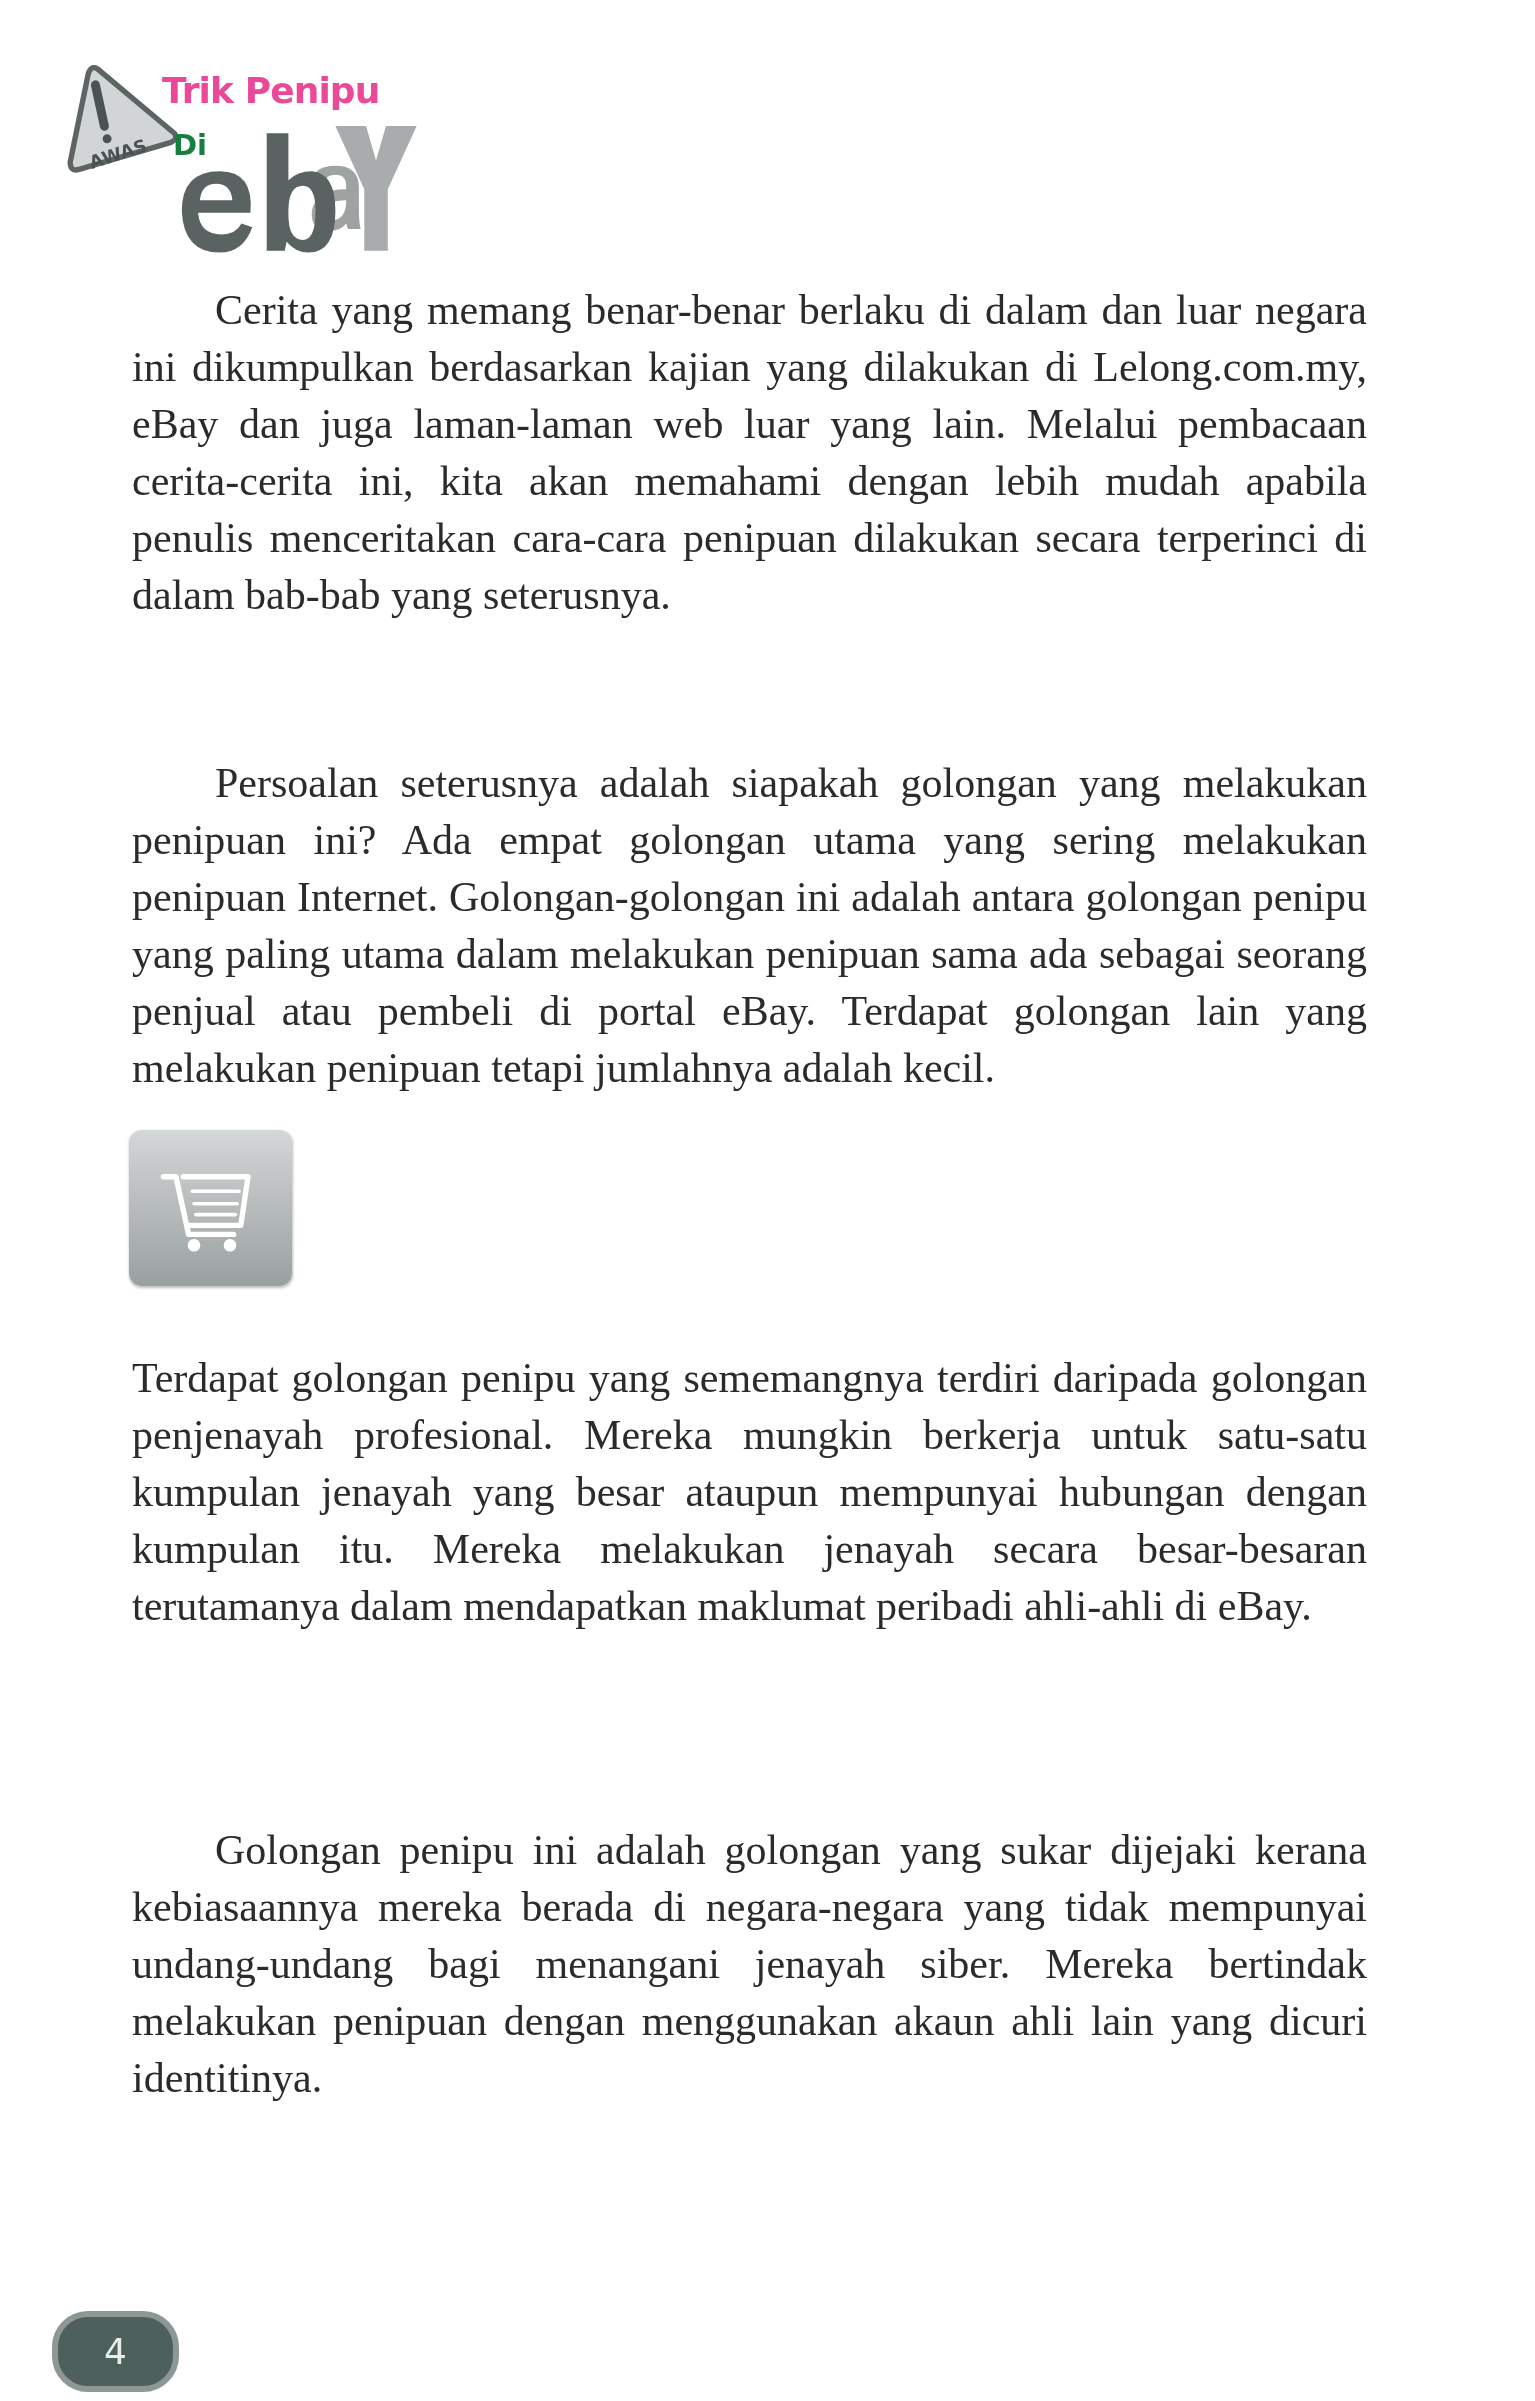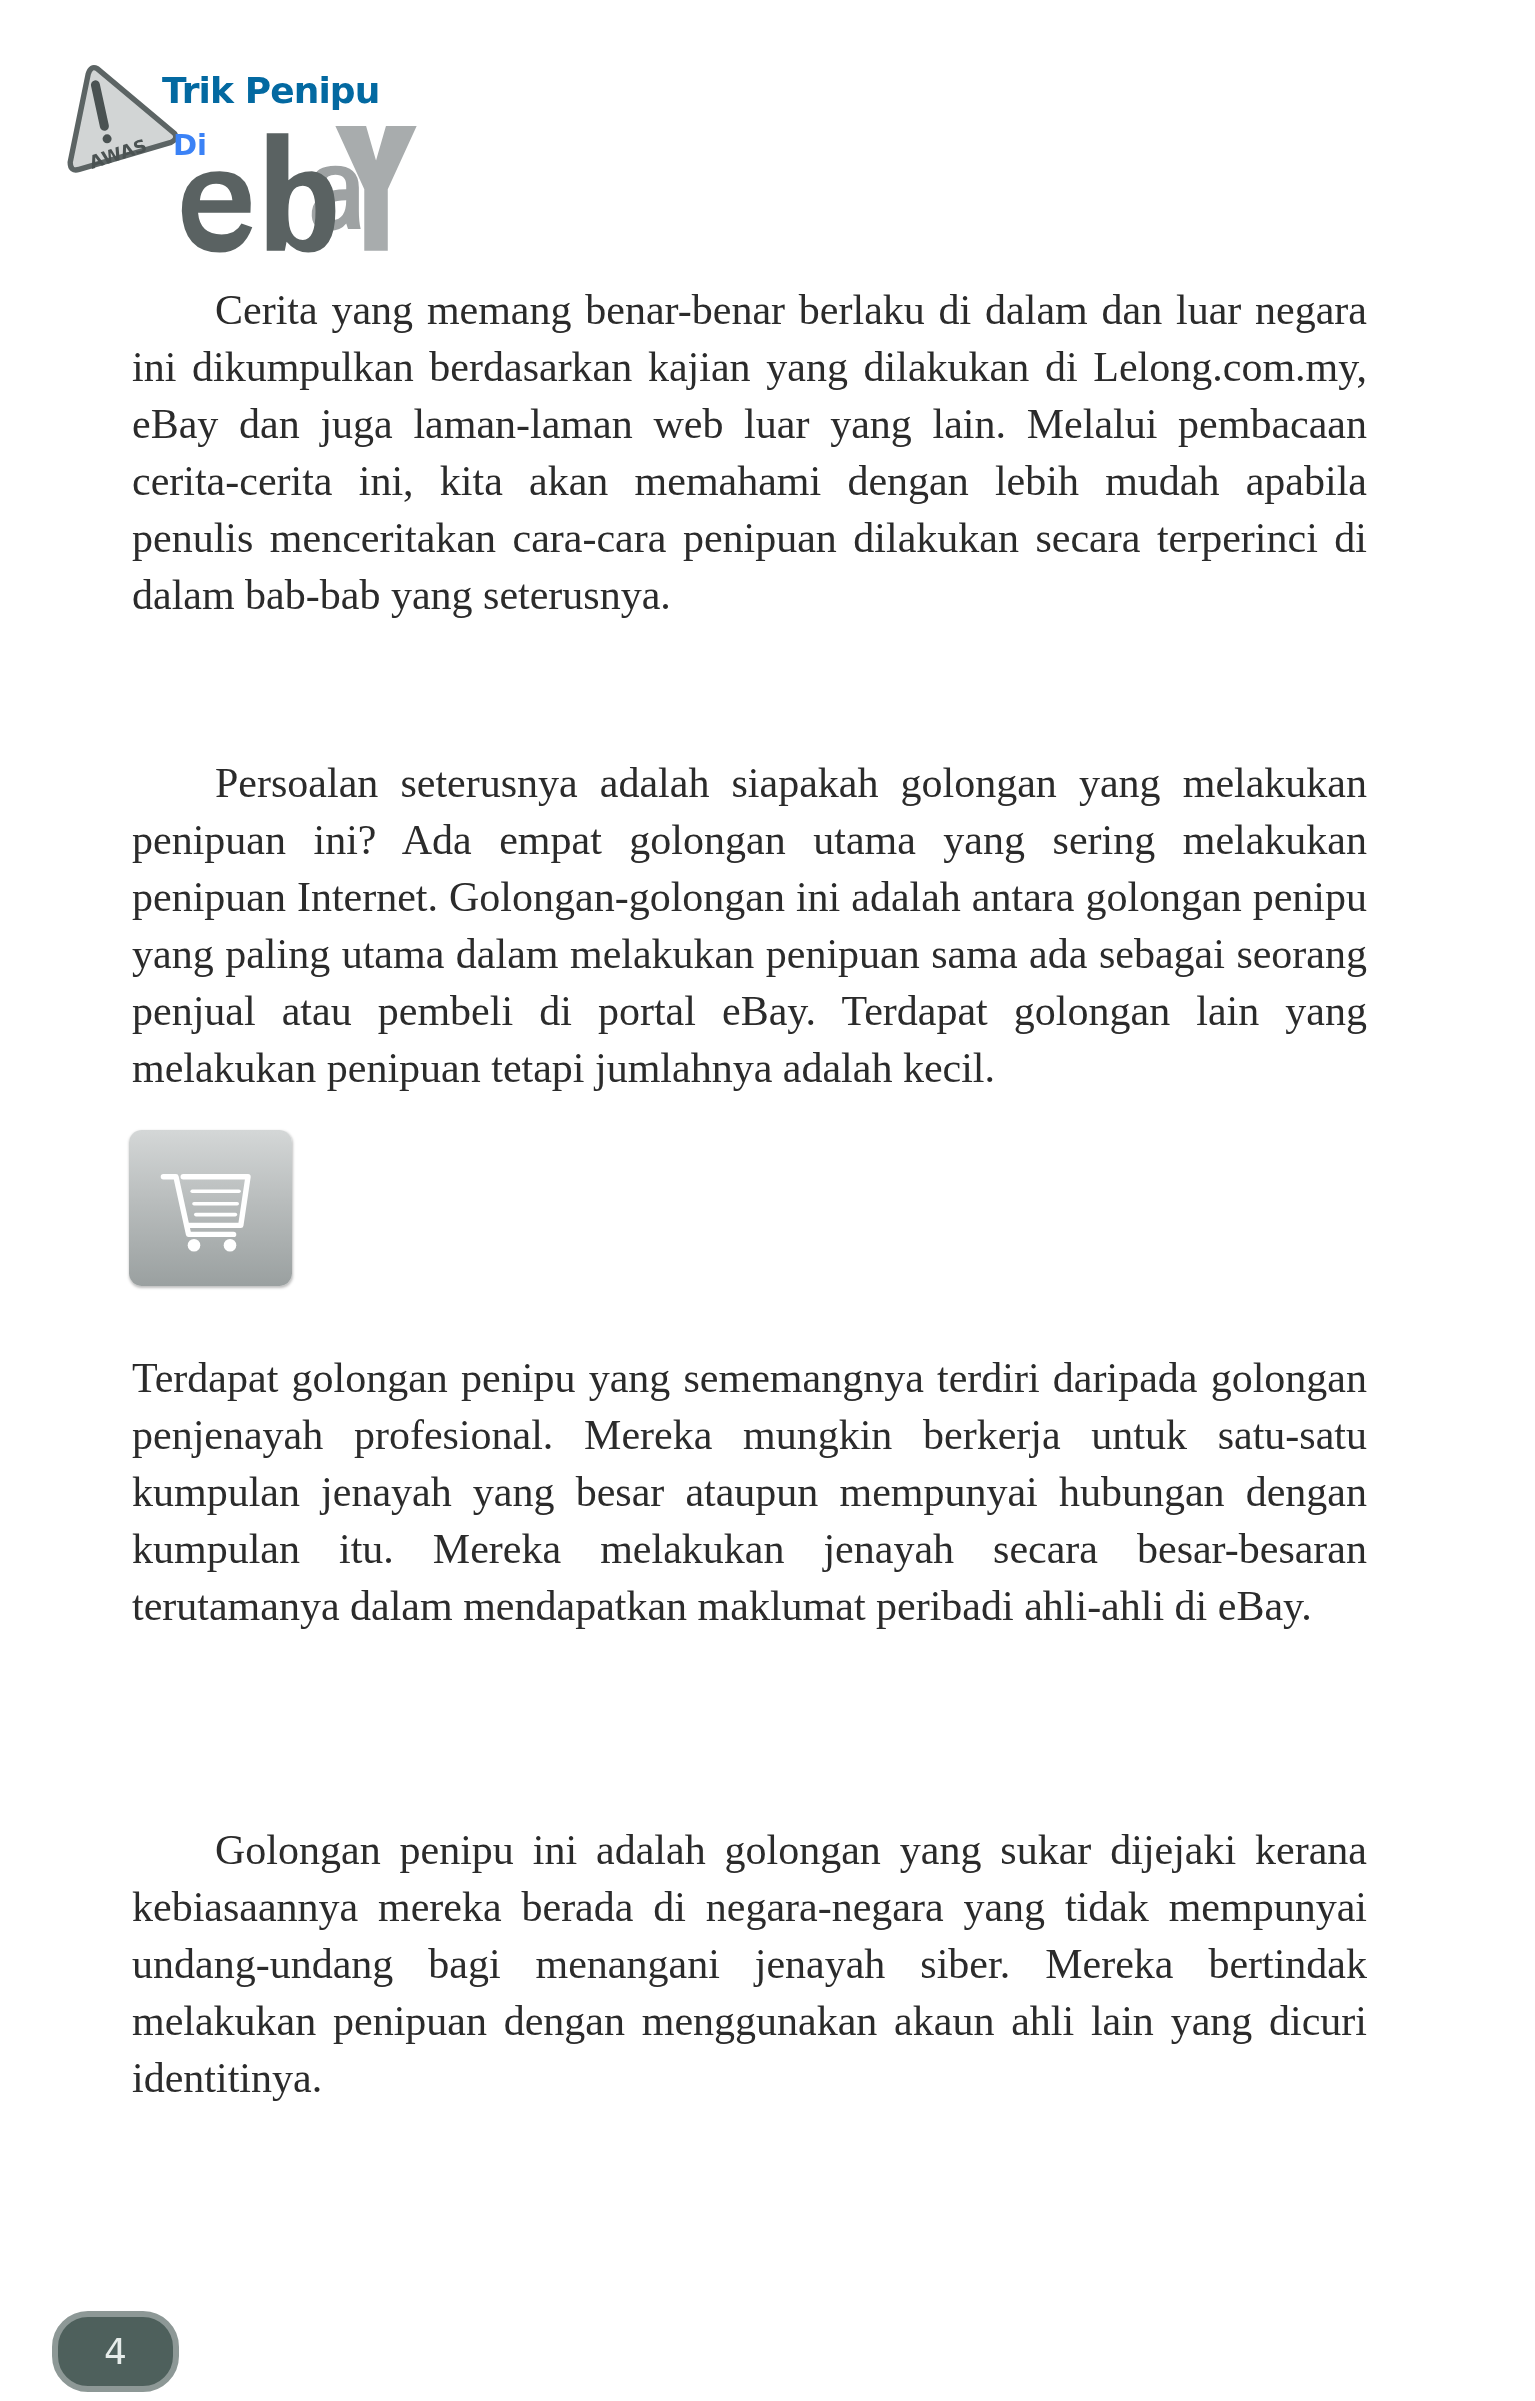--- a/index.html
+++ b/index.html
@@ -8,26 +8,26 @@
     background: #ffffff;
     font-family: "Liberation Serif", "DejaVu Serif", serif;
     color: #2a2a2a;
   }
   
   .logo { position: absolute; left: 63px; top: 63px; width: 389px; height: 199px; }
   .logo .tri { position: absolute; left: 0; top: 0; width: 117px; height: 113px; }
   .logo .title {
     position: absolute; left: 99px; top: 7.2px;
     font-family: "DejaVu Sans", sans-serif; font-weight: bold;
-    font-size: 36px; color: #0369a1; letter-spacing: -0.9px; white-space: nowrap;
+    font-size: 36px; color: #ec4899; letter-spacing: -0.9px; white-space: nowrap;
   }
   .logo .di {
     position: absolute; left: 110px; top: 65px;
     font-family: "DejaVu Sans", sans-serif; font-weight: bold;
-    font-size: 29px; color: #3b82f6;
+    font-size: 29px; color: #15803d;
   }
   .logo .ebay { position: absolute; left: 117px; top: 61px; width: 271px; height: 136px; }
   
   .para {
     position: absolute; left: 132px; width: 1235px;
     font-size: 42px; line-height: 57px;
     text-align: justify; text-align-last: left;
     color: #2b2b2b;
   }
   .para.indent { text-indent: 83px; }

